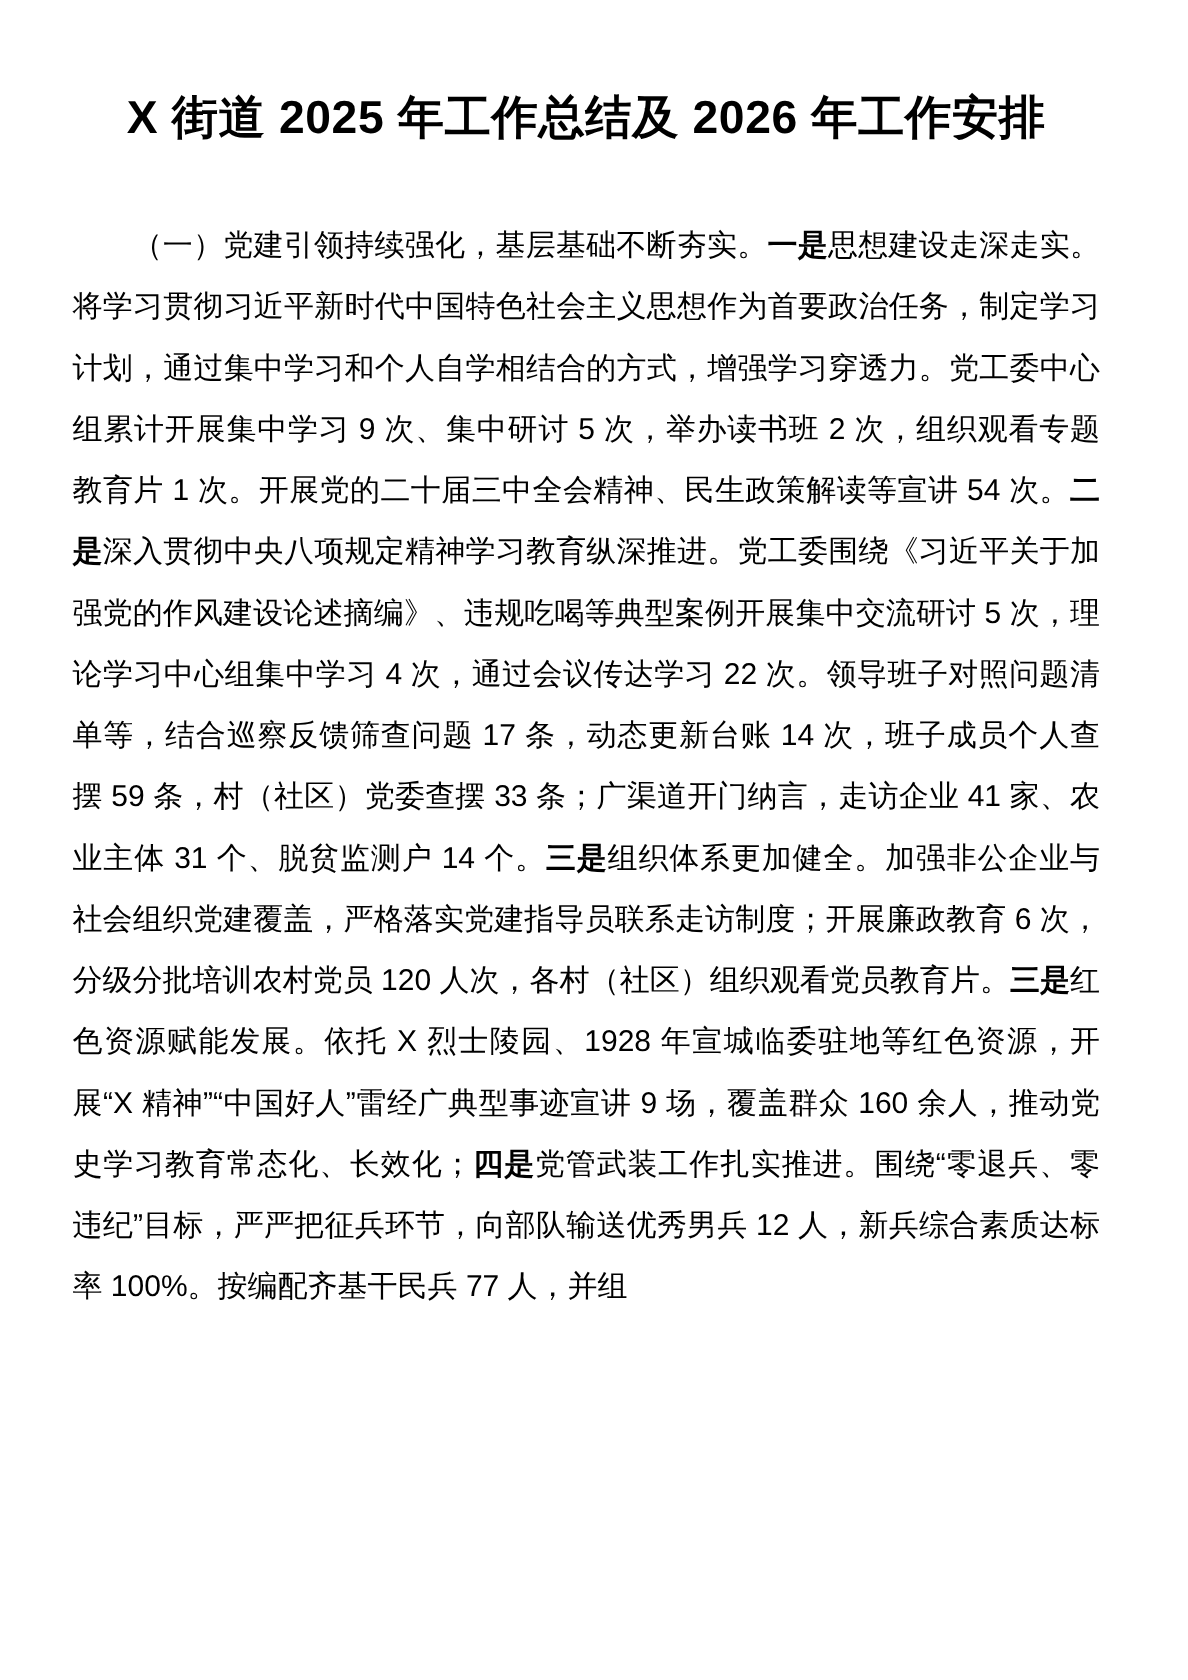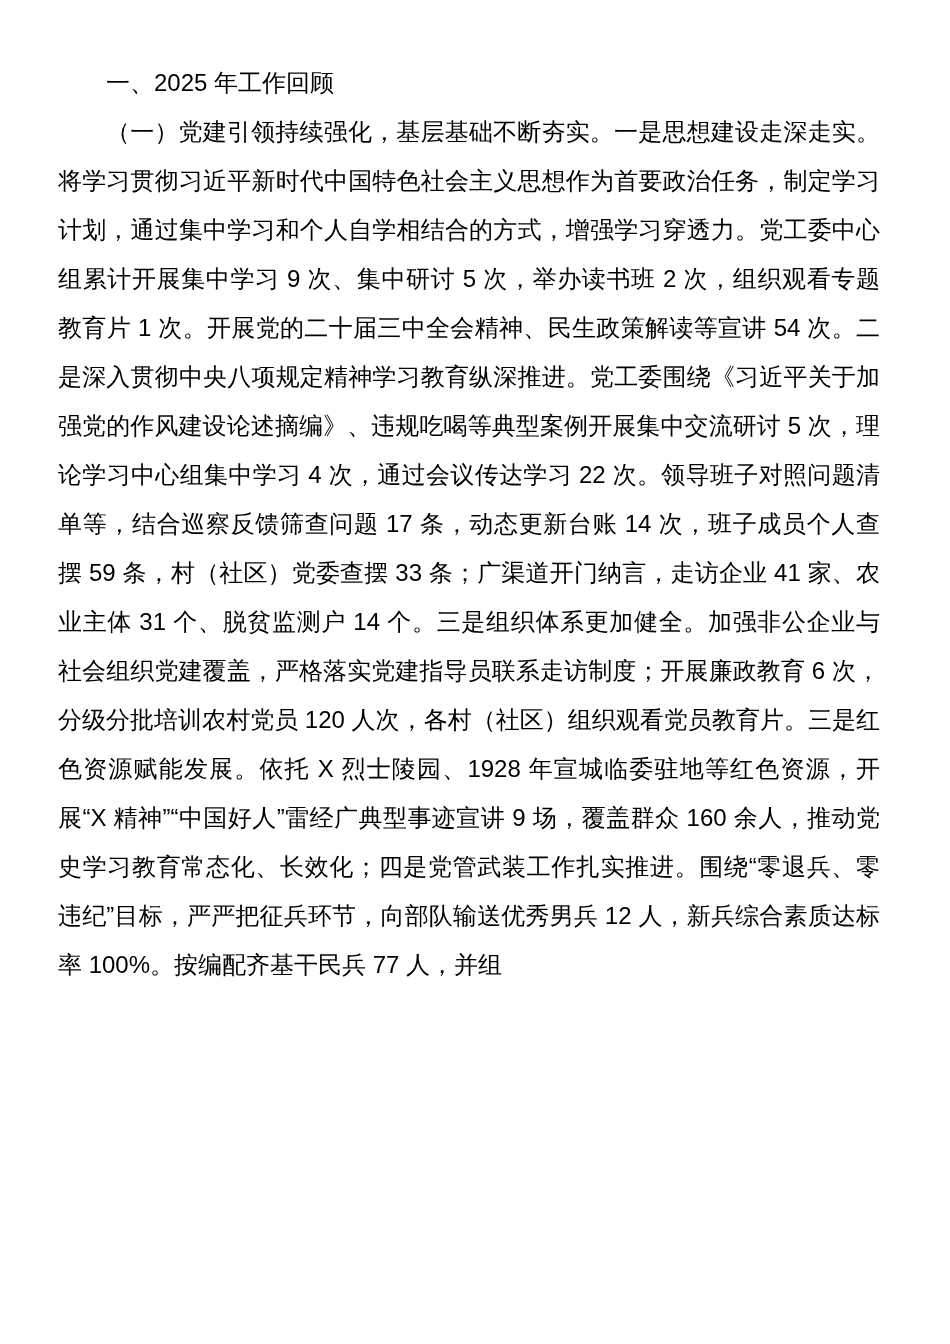--- a/index.html
+++ b/index.html
@@ -32,23 +32,23 @@
     font-size: 24px;
     line-height: 49px;
   }
   .para {
     margin: 0;
     text-align: justify;
     text-indent: 2em;
     word-break: break-all;
   }
   .run { font-weight: 400; }
-  .run.bold { font-weight: 400; }
+  .run.bold { font-weight: 700; }
 </style>
 </head>
 <body>
 
 <div class="page">
+  <h1 class="title">X 街道 2025 年工作总结及 2026 年工作安排</h1>
   <div class="doc-body">
-      <p class="para"><span class="run">一、2025 年工作回顾</span></p>
       <p class="para"><span class="run">（一）党建引领持续强化，基层基础不断夯实。</span><span class="run bold">一是</span><span class="run">思想建设走深走实。将学习贯彻习近平新时代中国特色社会主义思想作为首要政治任务，制定学习计划，通过集中学习和个人自学相结合的方式，增强学习穿透力。党工委中心组累计开展集中学习 9 次、集中研讨 5 次，举办读书班 2 次，组织观看专题教育片 1 次。开展党的二十届三中全会精神、民生政策解读等宣讲 54 次。</span><span class="run bold">二是</span><span class="run">深入贯彻中央八项规定精神学习教育纵深推进。党工委围绕《习近平关于加强党的作风建设论述摘编》、违规吃喝等典型案例开展集中交流研讨 5 次，理论学习中心组集中学习 4 次，通过会议传达学习 22 次。领导班子对照问题清单等，结合巡察反馈筛查问题 17 条，动态更新台账 14 次，班子成员个人查摆 59 条，村（社区）党委查摆 33 条；广渠道开门纳言，走访企业 41 家、农业主体 31 个、脱贫监测户 14 个。</span><span class="run bold">三是</span><span class="run">组织体系更加健全。加强非公企业与社会组织党建覆盖，严格落实党建指导员联系走访制度；开展廉政教育 6 次，分级分批培训农村党员 120 人次，各村（社区）组织观看党员教育片。</span><span class="run bold">三是</span><span class="run">红色资源赋能发展。依托 X 烈士陵园、1928 年宣城临委驻地等红色资源，开展“X 精神”“中国好人”雷经广典型事迹宣讲 9 场，覆盖群众 160 余人，推动党史学习教育常态化、长效化；</span><span class="run bold">四是</span><span class="run">党管武装工作扎实推进。围绕“零退兵、零违纪”目标，严严把征兵环节，向部队输送优秀男兵 12 人，新兵综合素质达标率 100%。按编配齐基干民兵 77 人，并组</span></p>
     </div>
 </div>
 
 </body></html>

